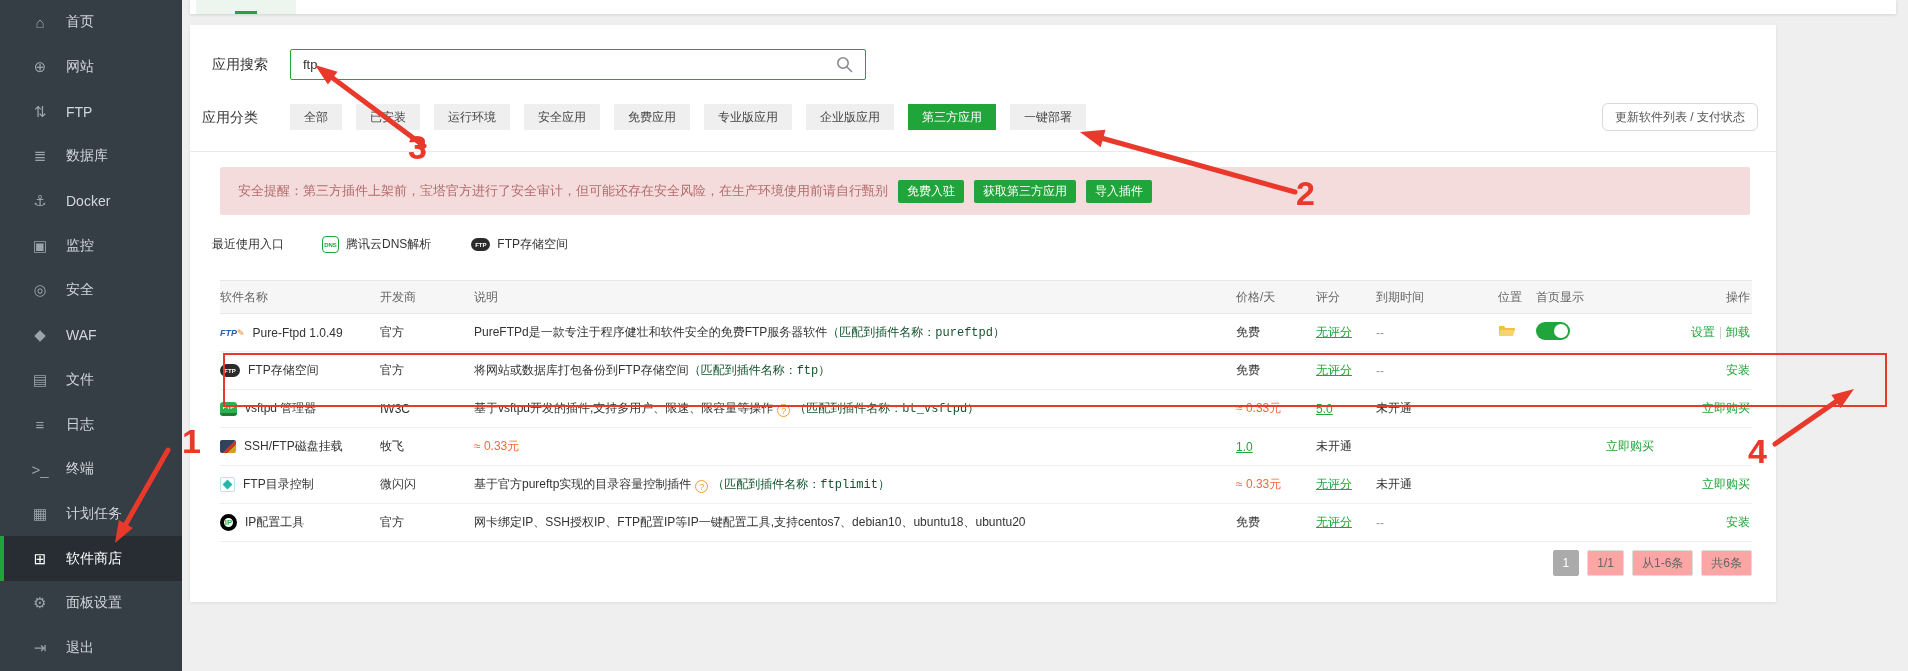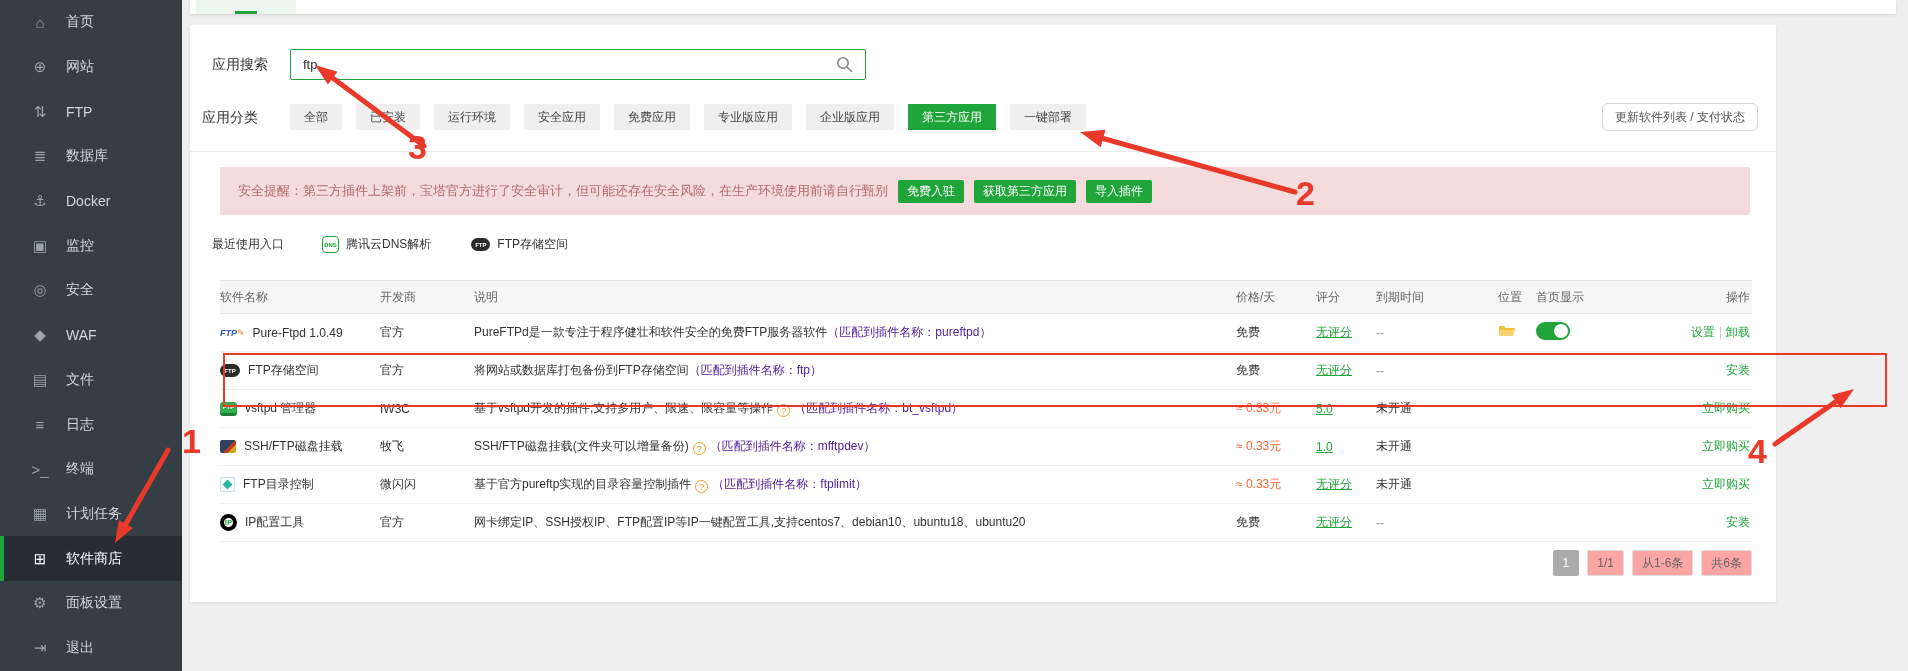--- a/index.html
+++ b/index.html
@@ -78,21 +78,21 @@
           align-items:center; }
   .thead { height:34px; background:#f6f6f6; border-top:1px solid #e6e6e6;
            border-bottom:1px solid #e6e6e6; color:#666; font-size:12px; }
   .tbody-row { height:38px; border-bottom:1px solid #efefef; font-size:12px; color:#333; }
   .cell { padding-right:8px; white-space:nowrap; overflow:hidden; }
   .cell.right { text-align:right; padding-right:2px; }
   .name-cell { display:flex; align-items:center; gap:8px; }
   .green { color:#20a53a;text-decoration:underline; }
   .orange { color:#ff6633; }
   .gray { color:#999; }
-  .match { color:#4c1d95; }
+  .match { color:#14532d;font-family:Liberation Mono, monospace; }
   .qmark { display:inline-flex; width:13px; height:13px; border:1px solid #f39c26;
            border-radius:50%; color:#f39c26; font-size:9px; align-items:center;
            justify-content:center; margin:0 4px; vertical-align:-2px; }
   .action-link { color:#20a53a; cursor:pointer; }
   .action-sep { color:#ccc; margin:0 4px; }
 
   
   .ic { flex:0 0 auto; display:inline-flex; align-items:center; justify-content:center; }
   .ic-pureftpd { font-size:9px; font-weight:bold; font-style:italic; color:#2a5db0; }
   .ic-pureftpd .pen { color:#e67e22; font-style:normal; font-size:9px; }
@@ -324,21 +324,20 @@
           <span class="action-link">立即购买</span>
         </div>
       </div>
 
       <div class="trow tbody-row">
         <div class="cell name-cell">
           <span class="ic ic-disk"></span>
           <span>SSH/FTP磁盘挂载</span>
         </div>
         <div class="cell">牧飞</div>
-        <div class="cell"><span>SSH/FTP磁盘挂载(文件夹可以增量备份)</span><span class="qmark">?</span><span class="match">（匹配到插件名称：mfftpdev）</span></div>
         <div class="cell orange">≈ 0.33元</div>
         <div class="cell green">1.0</div>
         <div class="cell">未开通</div>
         <div class="cell"></div>
         <div class="cell"></div>
         <div class="cell right">
           <span class="action-link">立即购买</span>
         </div>
       </div>
 

